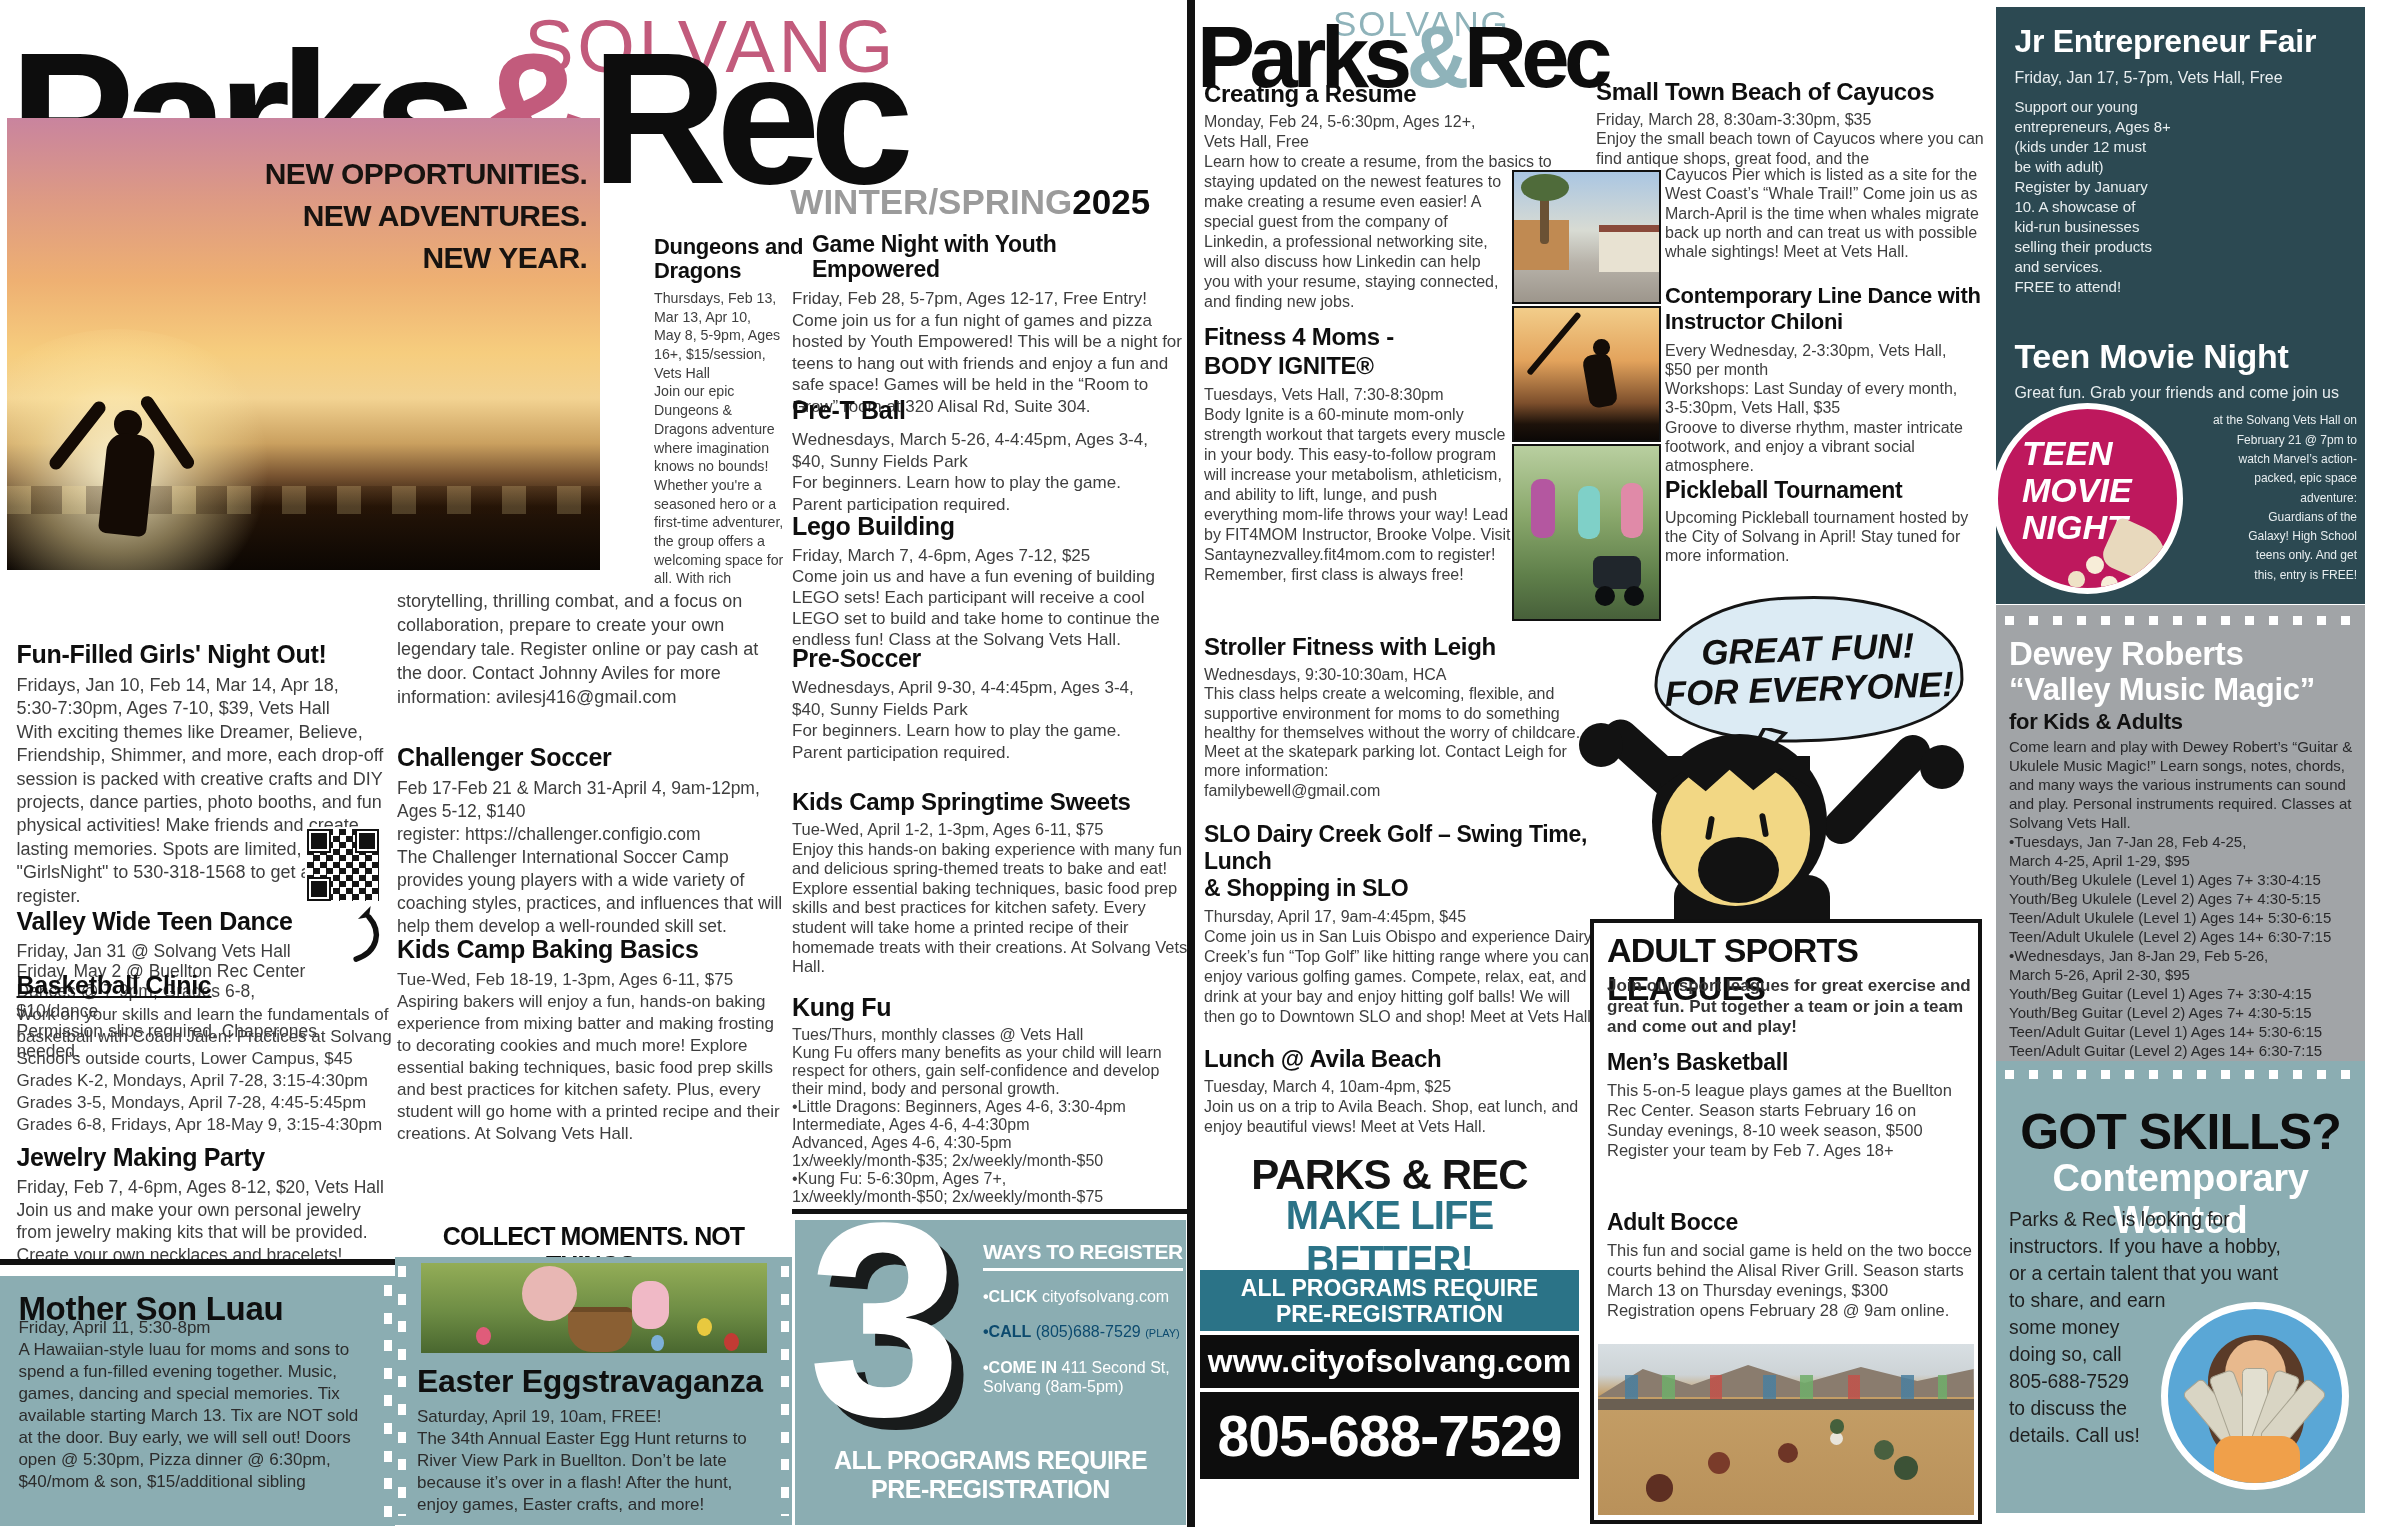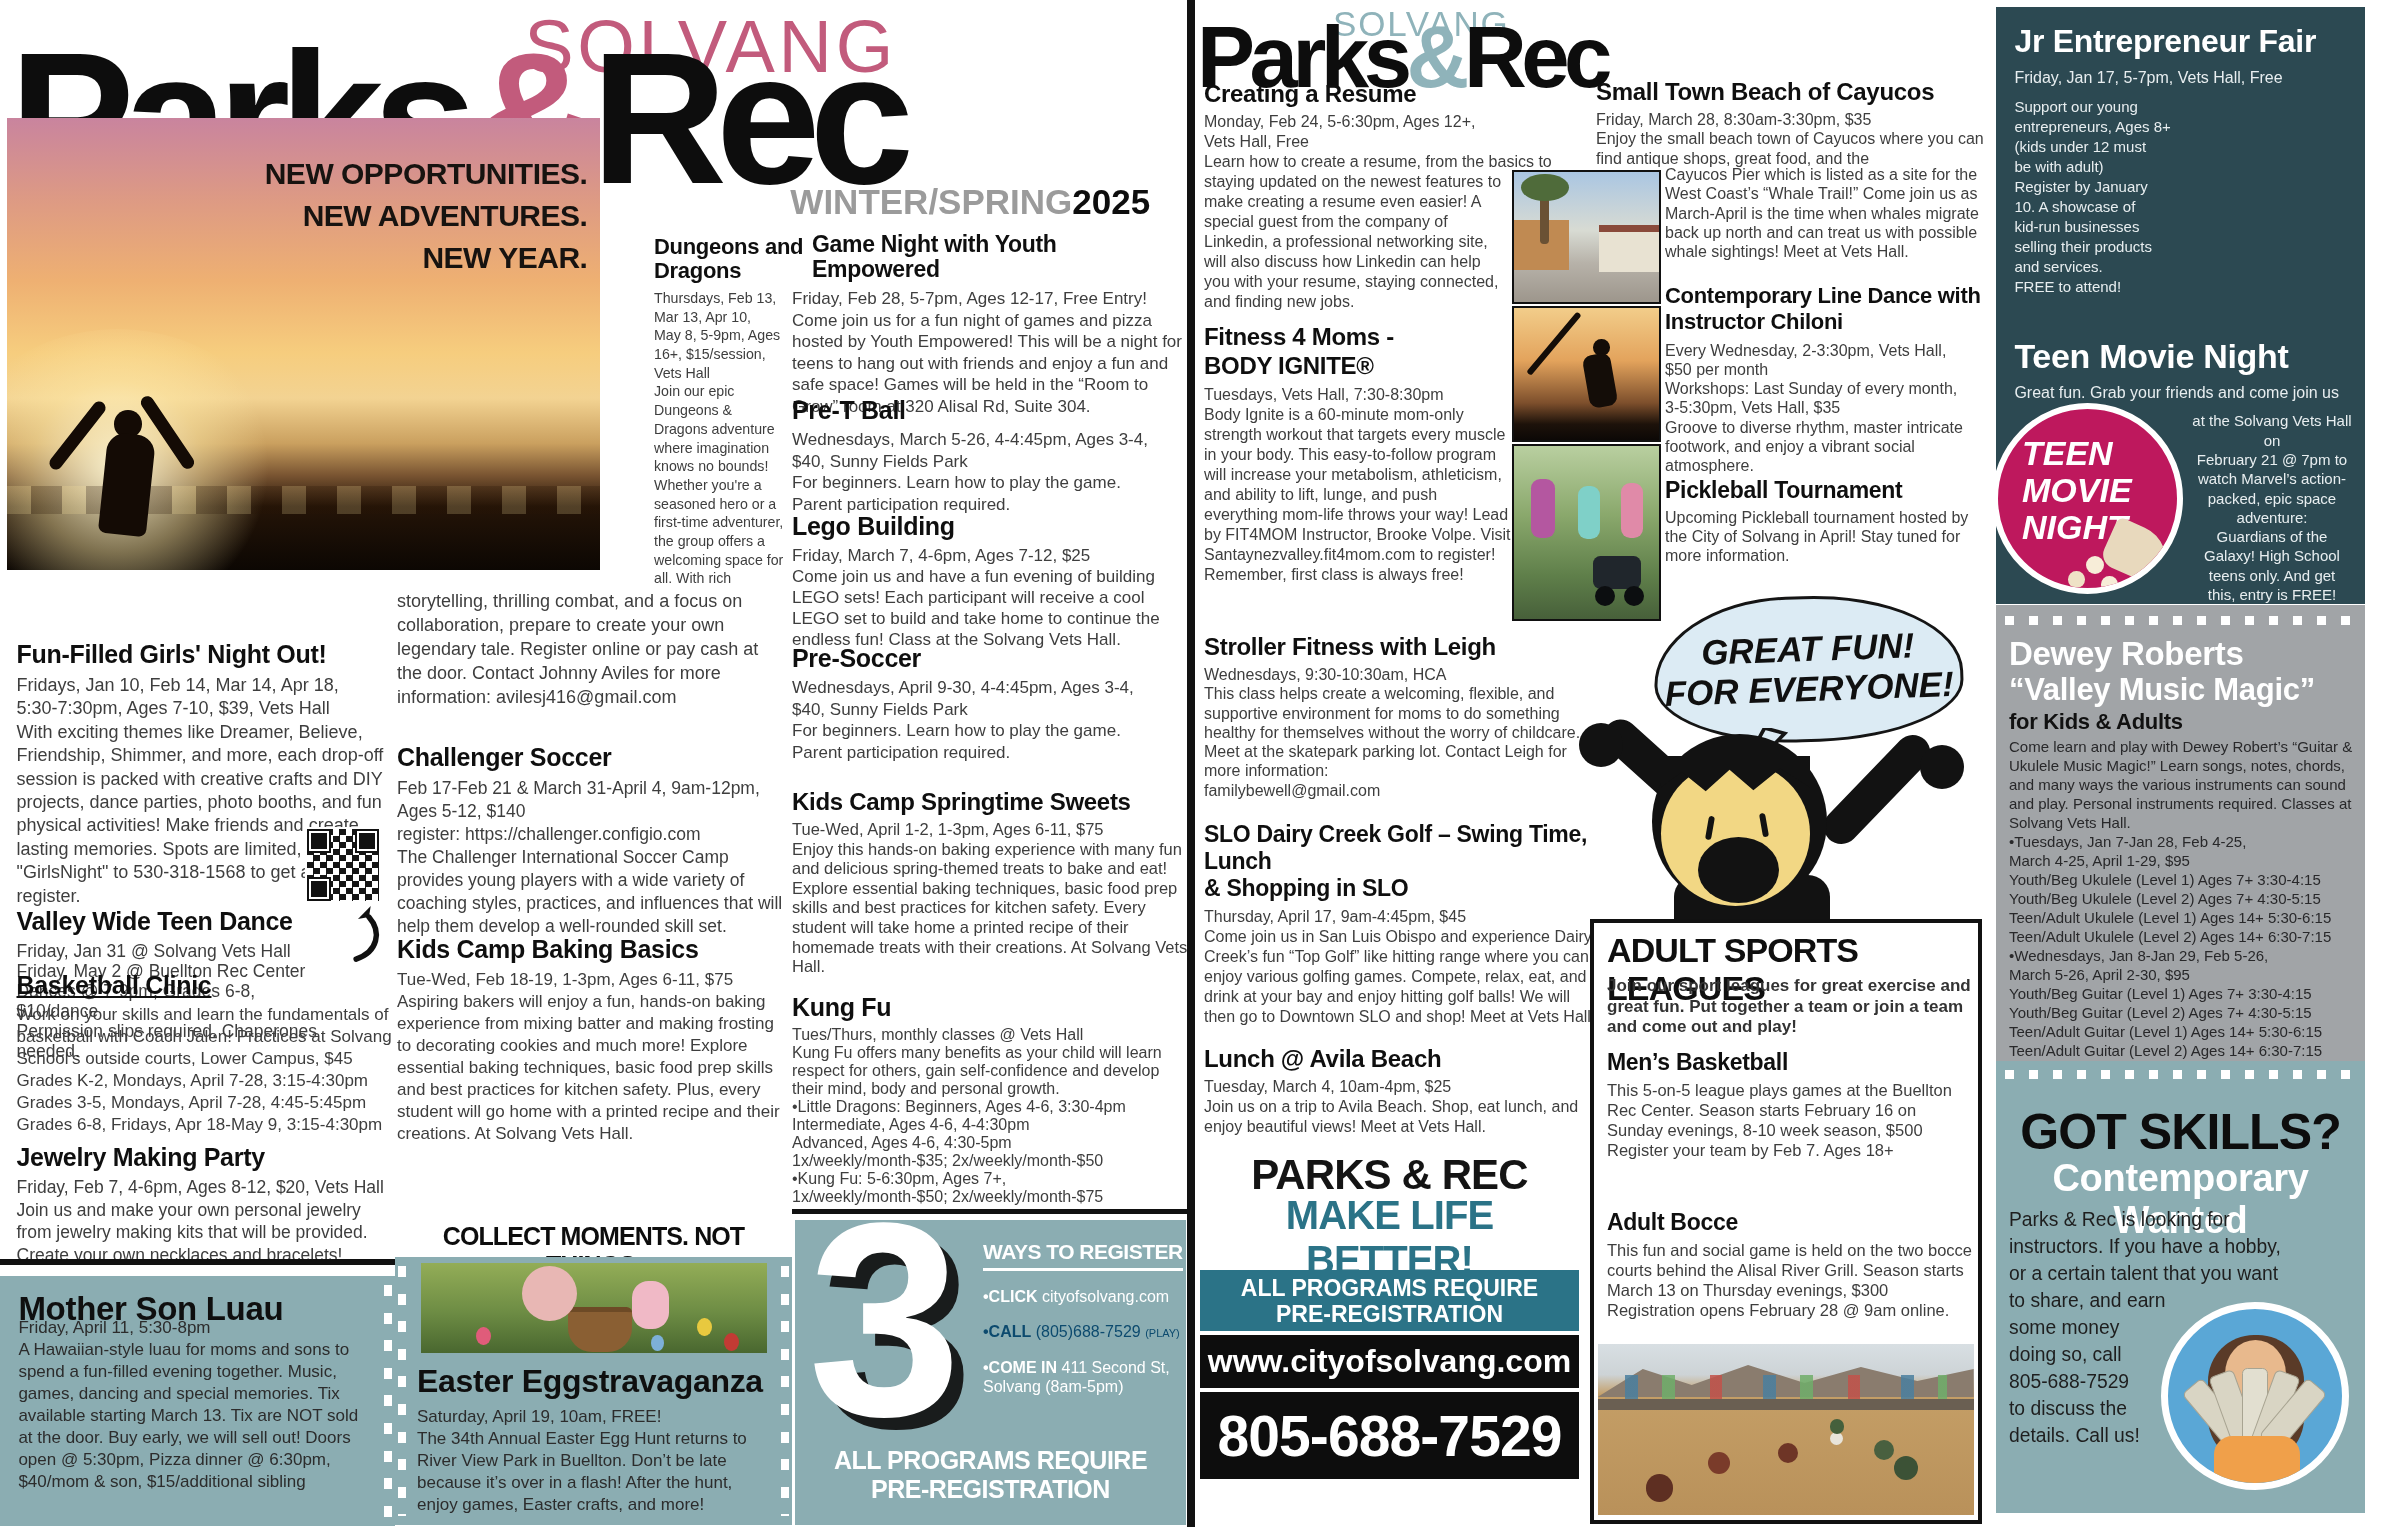--- a/index.html
+++ b/index.html
@@ -388,21 +388,21 @@
 be with adult)
 Register by January
 10. A showcase of
 kid-run businesses
 selling their products
 and services.
 FREE to attend!</div>
 
     <div class="pt white" style="position:absolute;left:18.4px;top:331px;font-size:34px;color:#fff;">Teen Movie Night</div>
     <div style="position:absolute;left:18.4px;top:377px;font-size:16px;color:#e8eef0;">Great fun. Grab your friends and come join us</div>
-    <div class="pb" style="position:absolute;left:191px;top:404px;width:170px;font-size:15px;line-height:19.3px;color:#e8eef0;text-align:center;">at the Solvang Vets Hall on
+    <div class="pb" style="position:absolute;left:191px;top:404px;width:170px;font-size:12px;line-height:19.3px;color:#e8eef0;text-align:right;">at the Solvang Vets Hall on
 February 21 @ 7pm to
 watch Marvel’s action-
 packed, epic space
 adventure:
 Guardians of the
 Galaxy! High School
 teens only. And get
 this, entry is FREE!</div>
   </div>
 

